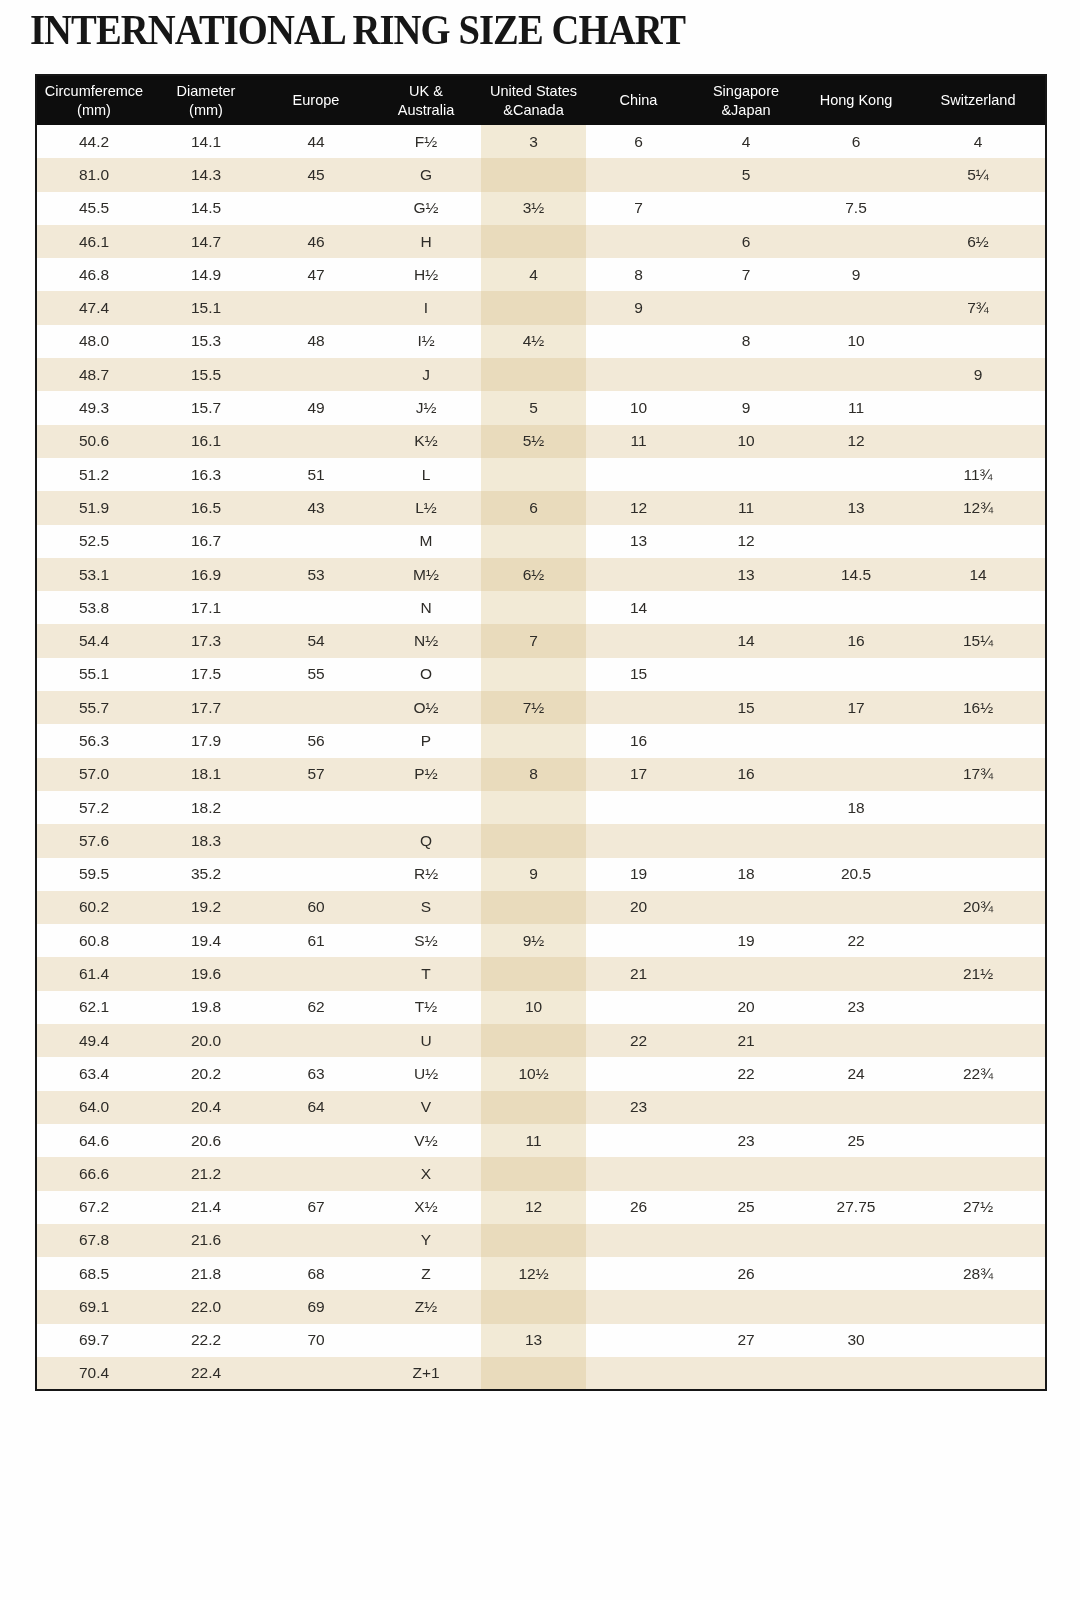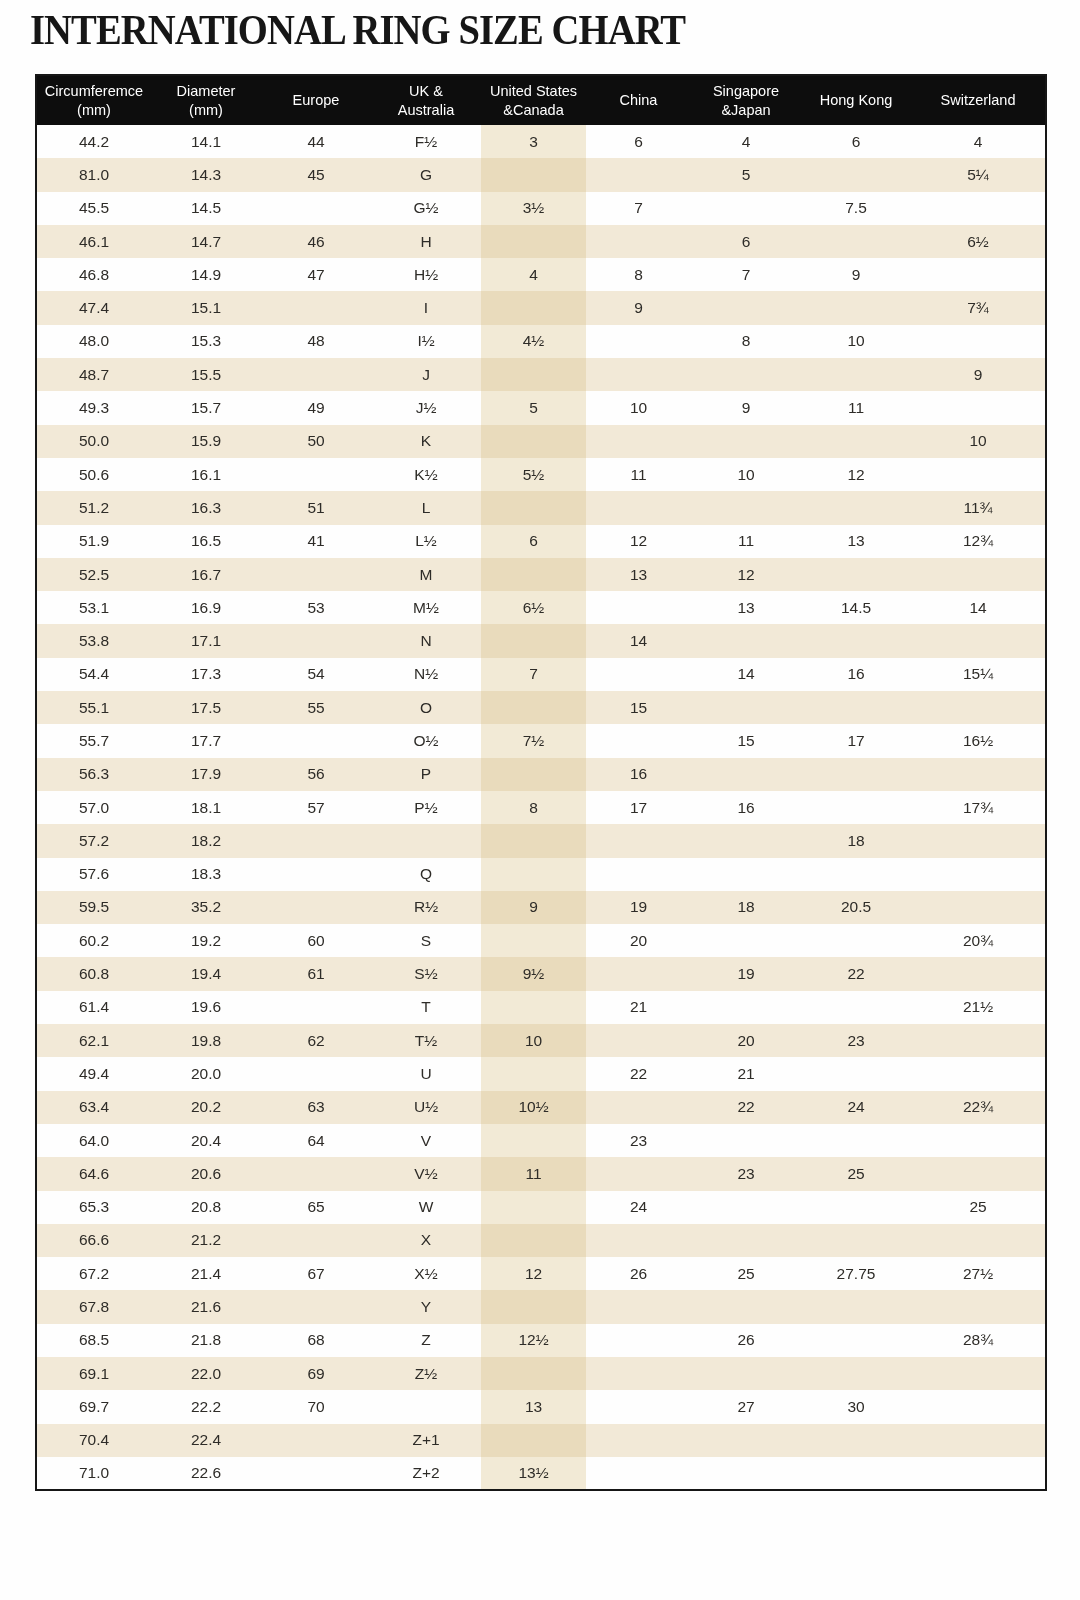--- a/index.html
+++ b/index.html
@@ -203,31 +203,20 @@
         <td>15.7</td>
         <td>49</td>
         <td>J½</td>
         <td class="us-col">5</td>
         <td>10</td>
         <td>9</td>
         <td>11</td>
         <td></td>
       </tr>
       <tr>
-        <td>50.0</td>
-        <td>15.9</td>
-        <td>50</td>
-        <td>K</td>
-        <td class="us-col"></td>
-        <td></td>
-        <td></td>
-        <td></td>
-        <td>10</td>
-      </tr>
-      <tr>
         <td>50.6</td>
         <td>16.1</td>
         <td></td>
         <td>K½</td>
         <td class="us-col">5½</td>
         <td>11</td>
         <td>10</td>
         <td>12</td>
         <td></td>
       </tr>
@@ -238,21 +227,21 @@
         <td>L</td>
         <td class="us-col"></td>
         <td></td>
         <td></td>
         <td></td>
         <td>11¾</td>
       </tr>
       <tr>
         <td>51.9</td>
         <td>16.5</td>
-        <td>41</td>
+        <td>43</td>
         <td>L½</td>
         <td class="us-col">6</td>
         <td>12</td>
         <td>11</td>
         <td>13</td>
         <td>12¾</td>
       </tr>
       <tr>
         <td>52.5</td>
         <td>16.7</td>
@@ -454,31 +443,20 @@
       <tr>
         <td>64.6</td>
         <td>20.6</td>
         <td></td>
         <td>V½</td>
         <td class="us-col">11</td>
         <td></td>
         <td>23</td>
         <td>25</td>
         <td></td>
-      </tr>
-      <tr>
-        <td>65.3</td>
-        <td>20.8</td>
-        <td>65</td>
-        <td>W</td>
-        <td class="us-col"></td>
-        <td>24</td>
-        <td></td>
-        <td></td>
-        <td>25</td>
       </tr>
       <tr>
         <td>66.6</td>
         <td>21.2</td>
         <td></td>
         <td>X</td>
         <td class="us-col"></td>
         <td></td>
         <td></td>
         <td></td>
@@ -543,25 +521,14 @@
         <td>70.4</td>
         <td>22.4</td>
         <td></td>
         <td>Z+1</td>
         <td class="us-col"></td>
         <td></td>
         <td></td>
         <td></td>
         <td></td>
       </tr>
-      <tr>
-        <td>71.0</td>
-        <td>22.6</td>
-        <td></td>
-        <td>Z+2</td>
-        <td class="us-col">13½</td>
-        <td></td>
-        <td></td>
-        <td></td>
-        <td></td>
-      </tr>
     </tbody>
 </table>
 
 </body></html>

